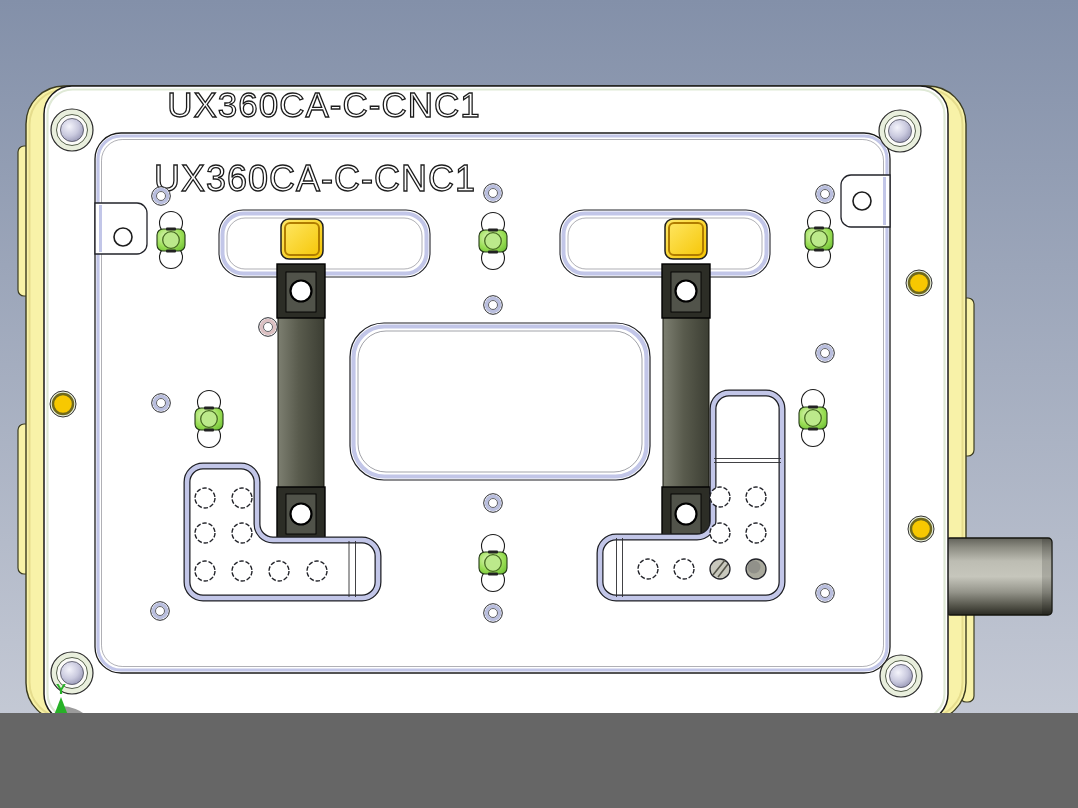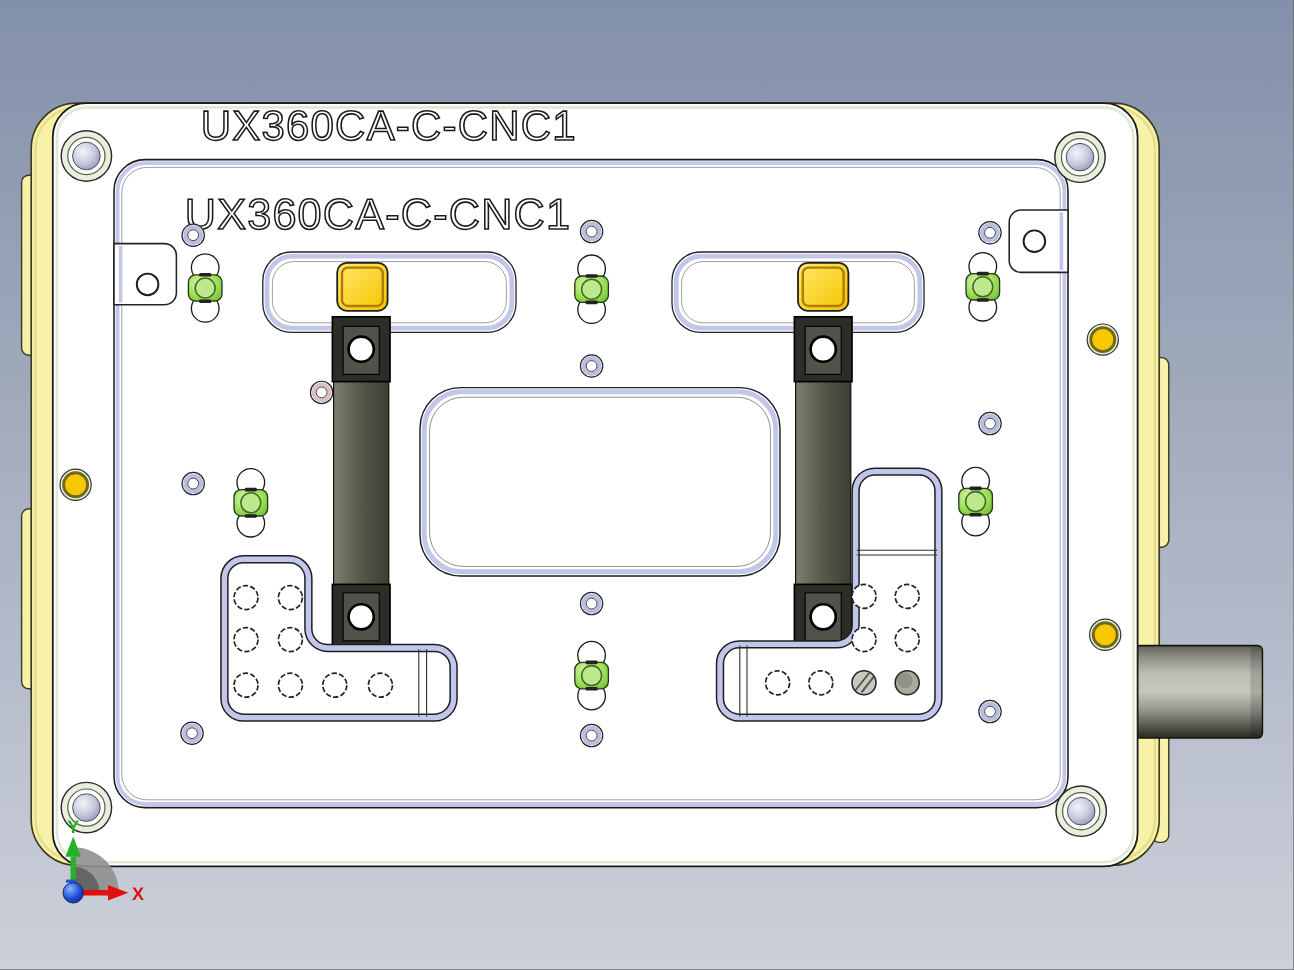--- a/index.html
+++ b/index.html
@@ -1,16 +1,16 @@
 <!DOCTYPE html>
 <html><head>
 <meta charset="utf-8">
 <style>
   html,body{margin:0;padding:0;background:#666;font-family:"Liberation Sans",sans-serif;}
-  .stage{position:relative;width:1078px;height:808px;overflow:hidden;}
+  .stage{position:relative;width:1078px;height:713px;overflow:hidden;}
   svg{display:block;}
   text.engraved{font-family:"Liberation Sans",sans-serif;fill:#ffffff;stroke:#1a1a1a;stroke-width:1.3px;letter-spacing:1px;}
   text.axis-label{font-family:"Liberation Sans",sans-serif;font-weight:bold;font-size:15px;}
 </style>
 </head>
 <body>
 
 <div class="stage">
 <svg width="1078" height="808" viewBox="0 0 1078 808">
 <defs>

